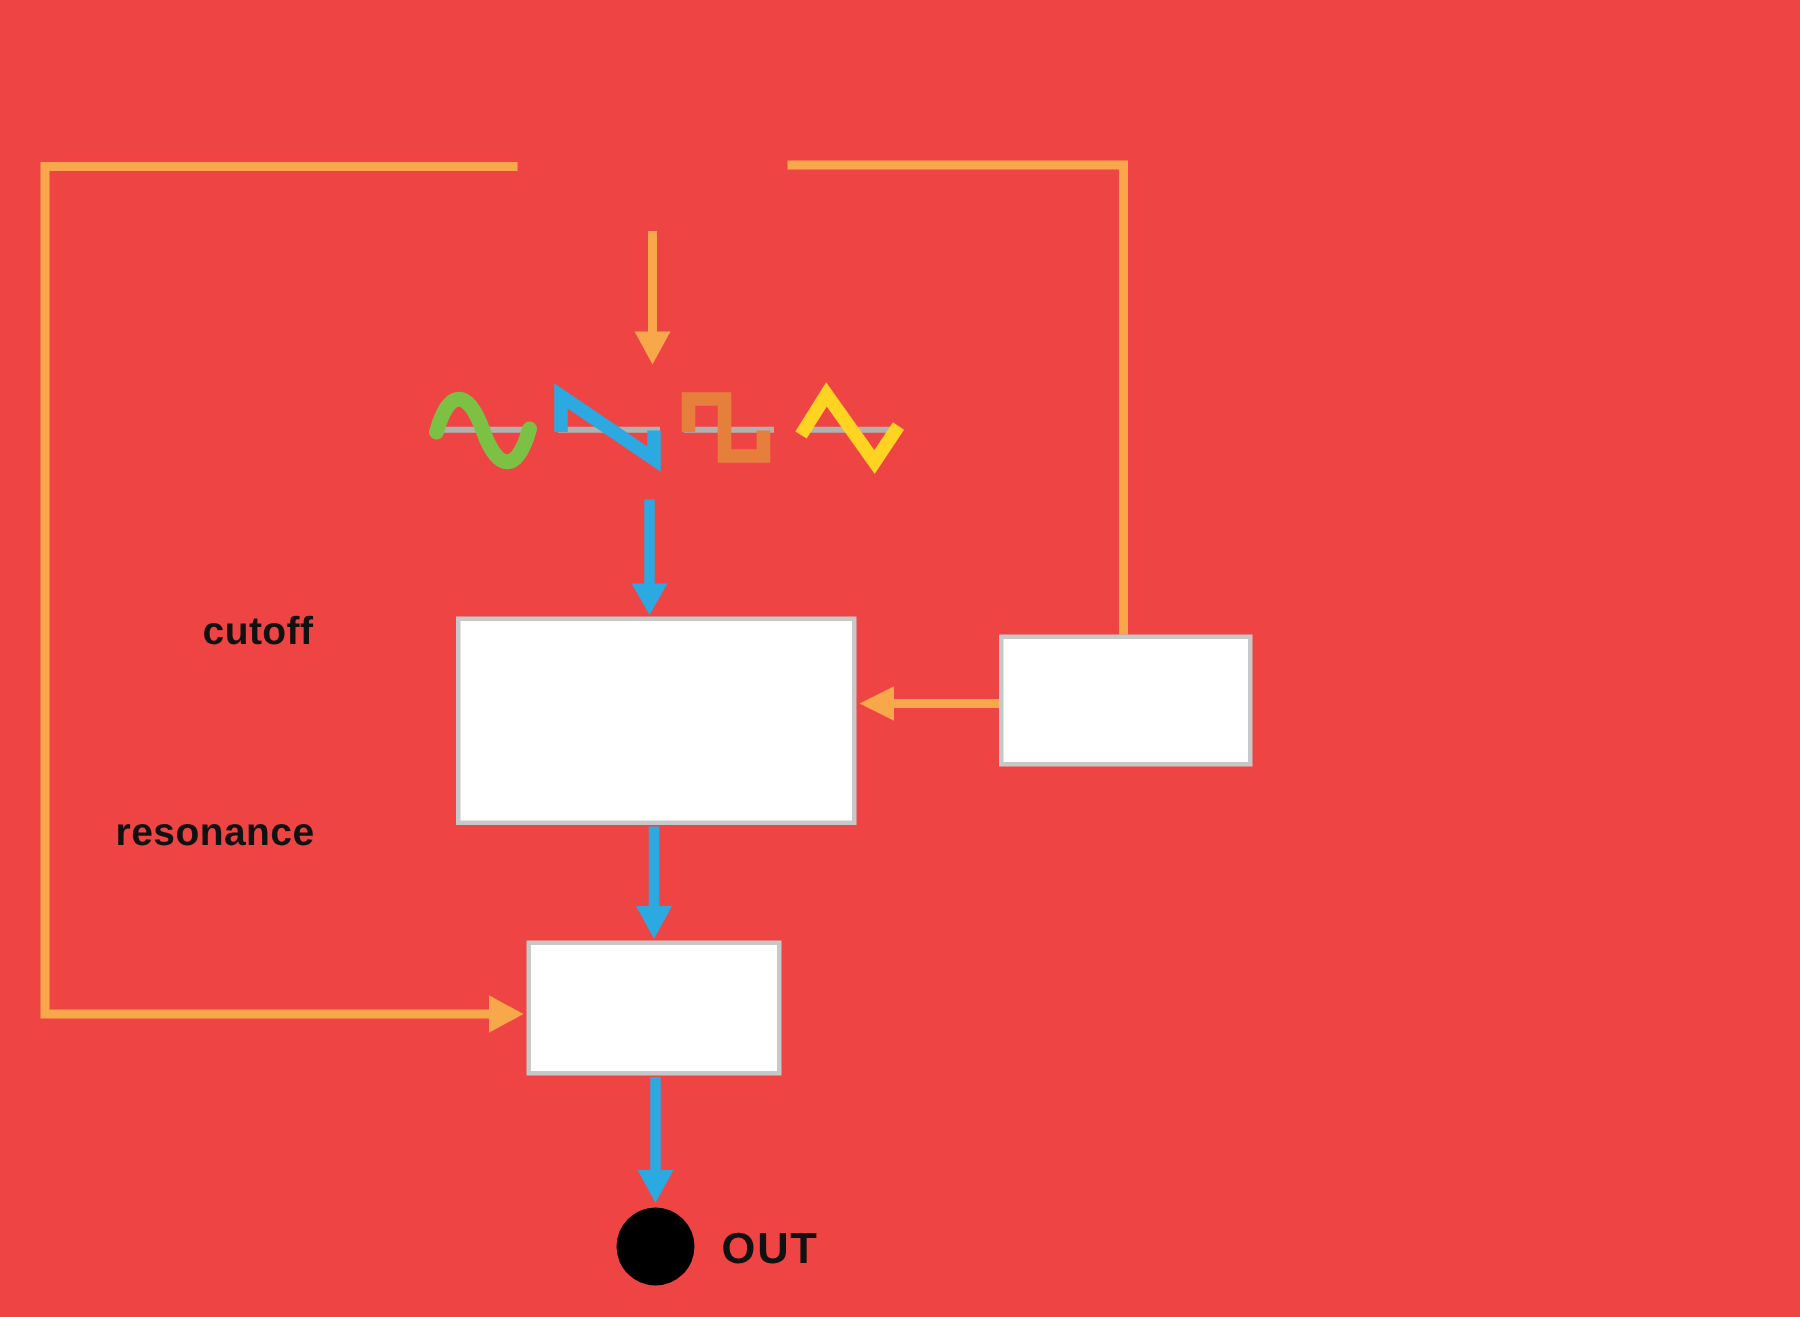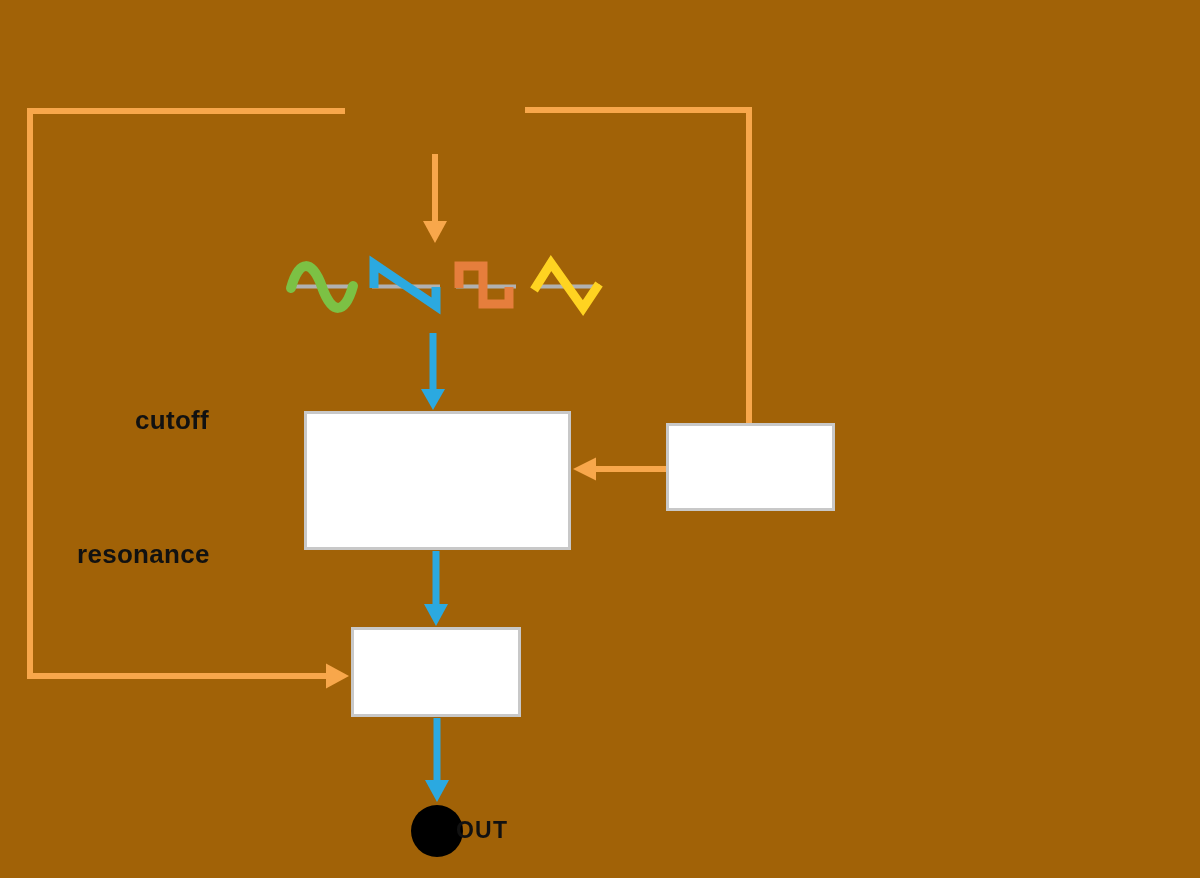--- a/index.html
+++ b/index.html
@@ -5,21 +5,21 @@
   html, body {
     margin: 0;
     padding: 0;
     background: #ffffff;
     font-family: "Liberation Sans", sans-serif;
   }
   .canvas {
     position: relative;
     width: 1200px;
     height: 878px;
-    background: #a16207;
+    background: #ef4444;
     overflow: hidden;
   }
   .flow-svg {
     position: absolute;
     left: 0;
     top: 0;
     width: 1200px;
     height: 878px;
   }
   .label {
@@ -29,22 +29,22 @@
     line-height: 1;
     white-space: nowrap;
   }
   .knob-label {
     font-size: 26px;
     letter-spacing: 0.3px;
   }
   #cutoff-label   { left: 135px; top: 407px; }
   #resonance-label{ left: 77px;  top: 541px; }
   #out-label {
-    left: 456px; top: 819px;
-    font-size: 23px;
+    left: 481px; top: 819px;
+    font-size: 29px;
     font-weight: 700;
     letter-spacing: 1.2px;
   }
 </style>
 </head>
 <body>
 
 <div class="canvas">
 
   <svg class="flow-svg" viewBox="0 0 1200 878">

